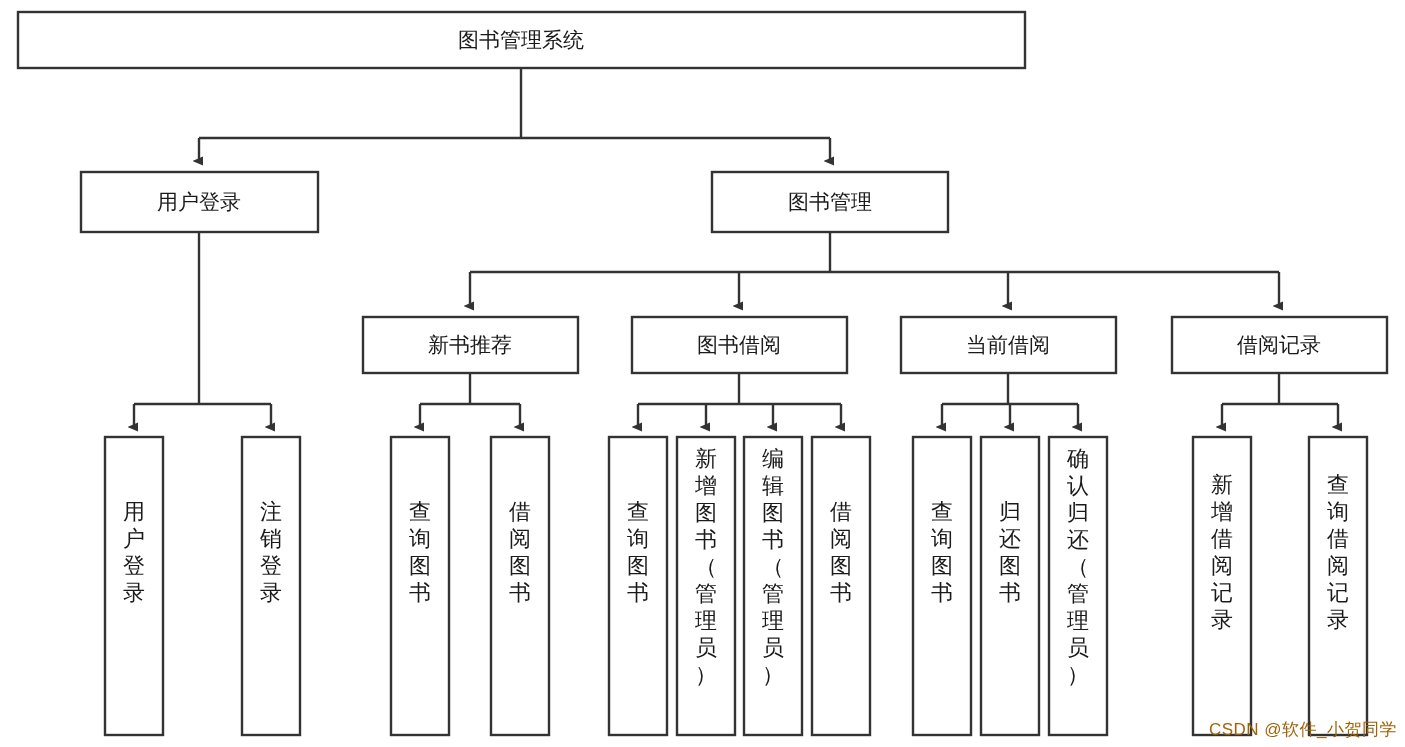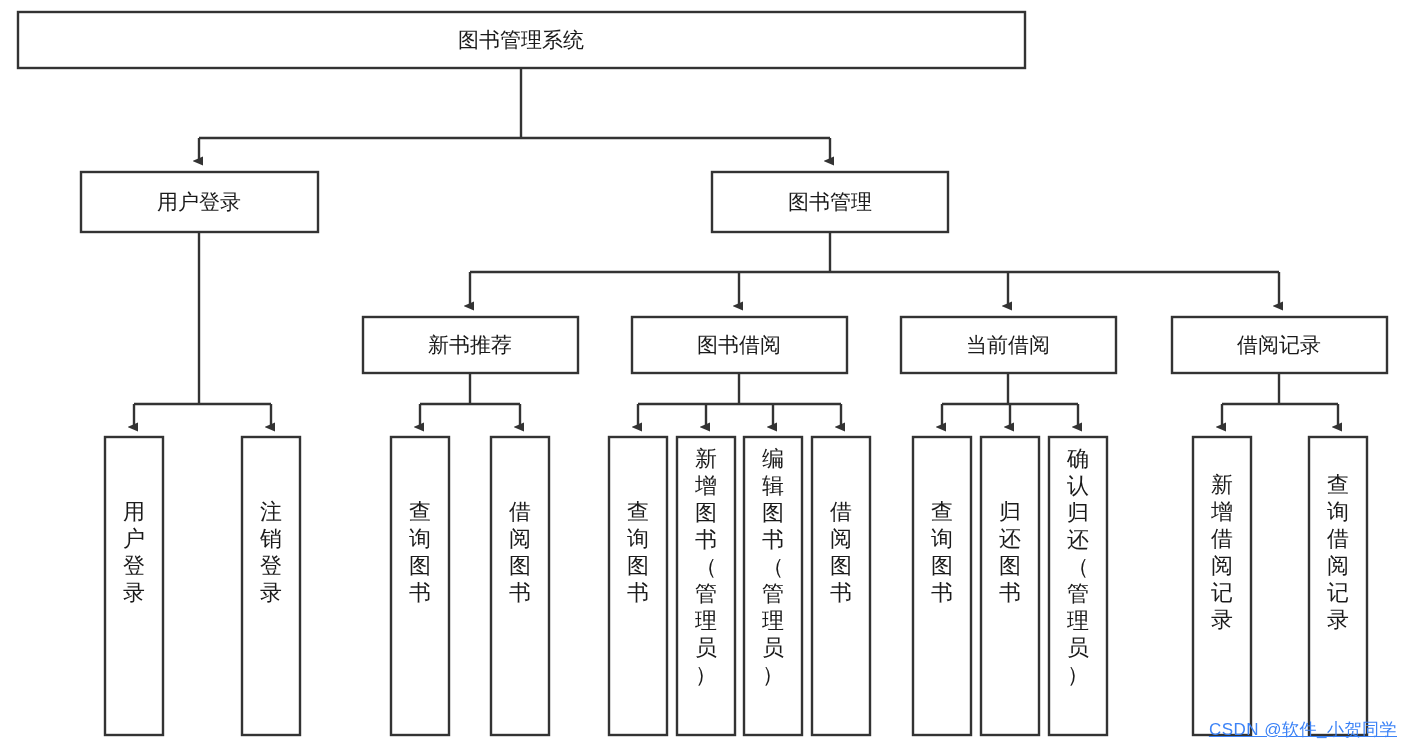--- a/index.html
+++ b/index.html
@@ -46,24 +46,23 @@
     font-size: 22px;
     fill: #1a1a1a;
     text-anchor: middle;
   }
   .watermark {
     position: absolute;
     right: 8px;
     bottom: 6px;
     font-family: "Liberation Sans", "DejaVu Sans", sans-serif;
     font-size: 17px;
-    color: #3b82f6;
+    color: #a16207;
     white-space: nowrap;
     letter-spacing: 0.5px;
-    text-decoration: underline;
   }
 </style>
 </head>
 <body>
 
 <div id="diagram-root">
   <svg class="diagram" viewBox="0 0 1405 747" xmlns="http://www.w3.org/2000/svg">
     <defs>
       <marker id="arrow" markerWidth="10" markerHeight="10" refX="5.2" refY="4.2" orient="auto" markerUnits="userSpaceOnUse">
         <path d="M0.6,0 L9.8,0 L5.2,10.5 Z" fill="#333333"></path>

